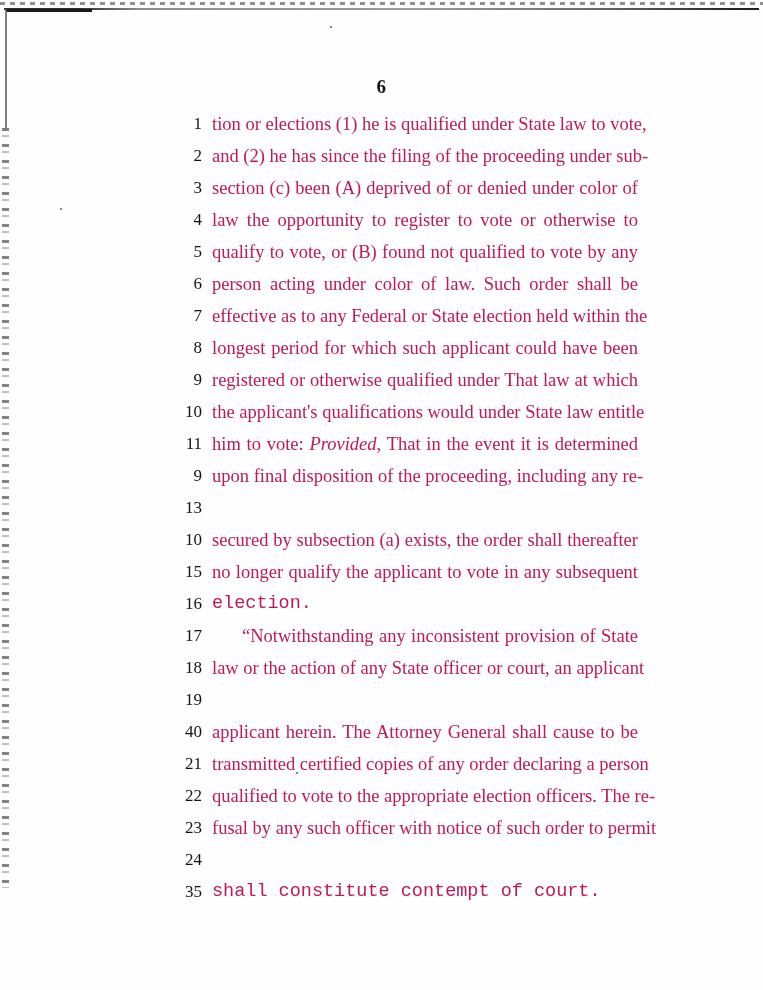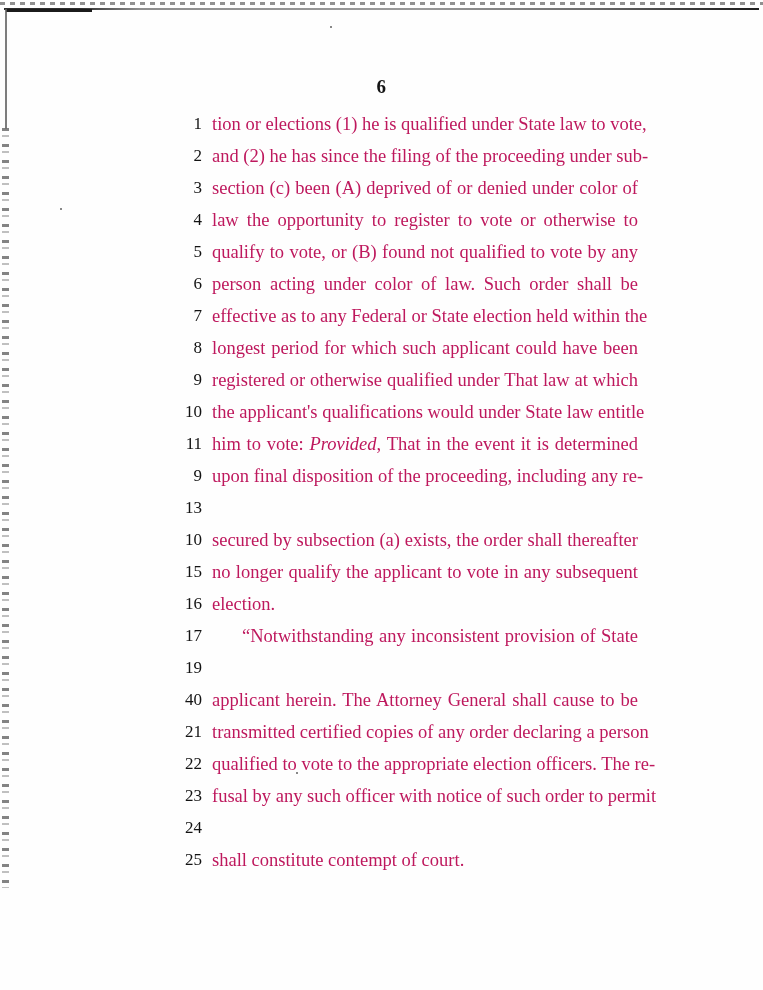--- a/index.html
+++ b/index.html
@@ -122,20 +122,21 @@
     font-size: 18.5px;
     color: #be185d;
     line-height: 32px;
     text-align: justify;
     text-align-last: justify;
     white-space: nowrap;
   }
   .line-text.ragged {
     text-align: center;
     text-align-last: left;
+    font-family: Liberation Mono, monospace;
   }
   .line-text i {
     font-style: italic;
   }
   .para-indent {
     display: inline-block;
     width: 30px;
   }
 </style>
 </head>
@@ -216,20 +217,24 @@
       </div>
       <div class="line">
         <div class="line-number">16</div>
         <div class="line-text ragged">election.</div>
       </div>
       <div class="line">
         <div class="line-number">17</div>
         <div class="line-text"><span class="para-indent"></span>“Notwithstanding  any  inconsistent  provision  of  State</div>
       </div>
       <div class="line">
+        <div class="line-number">18</div>
+        <div class="line-text">law or the action of any State officer or court, an applicant</div>
+      </div>
+      <div class="line">
         <div class="line-number">19</div>
       </div>
       <div class="line">
         <div class="line-number">40</div>
         <div class="line-text">applicant  herein.   The  Attorney  General  shall  cause  to  be</div>
       </div>
       <div class="line">
         <div class="line-number">21</div>
         <div class="line-text">transmitted certified copies of any order declaring a person</div>
       </div>
@@ -238,18 +243,18 @@
         <div class="line-text">qualified to vote to the appropriate election officers.  The re-</div>
       </div>
       <div class="line">
         <div class="line-number">23</div>
         <div class="line-text">fusal by any such officer with notice of such order to permit</div>
       </div>
       <div class="line">
         <div class="line-number">24</div>
       </div>
       <div class="line">
-        <div class="line-number">25</div>
+        <div class="line-number">35</div>
         <div class="line-text ragged">shall constitute contempt of court.</div>
       </div>
     </div>
 
 </div>
 
 </body></html>

